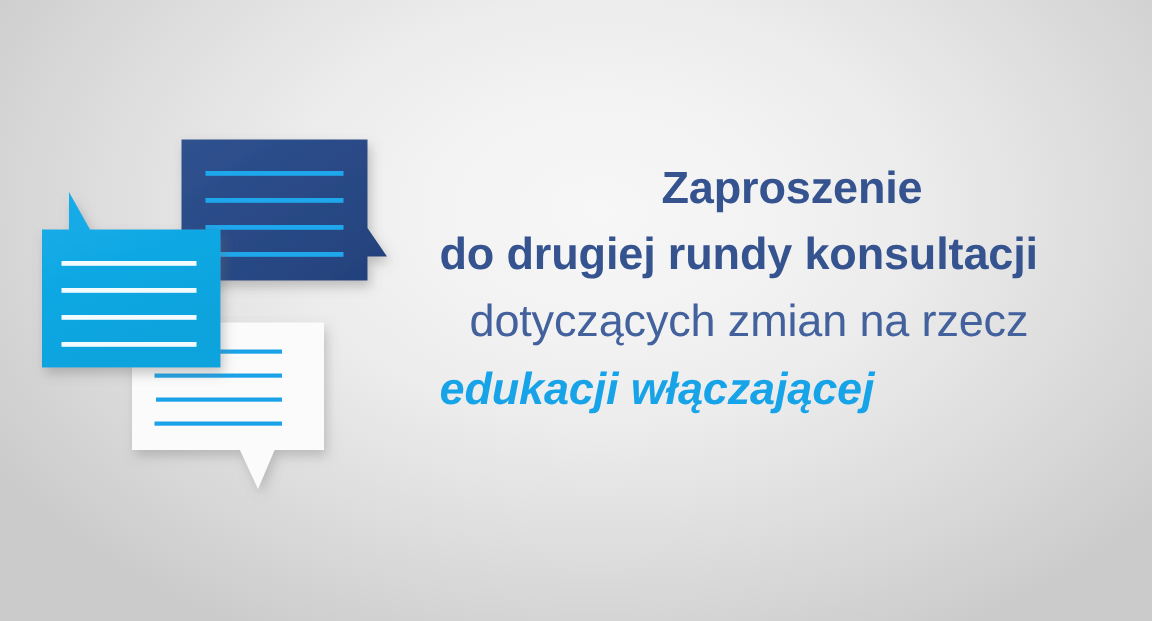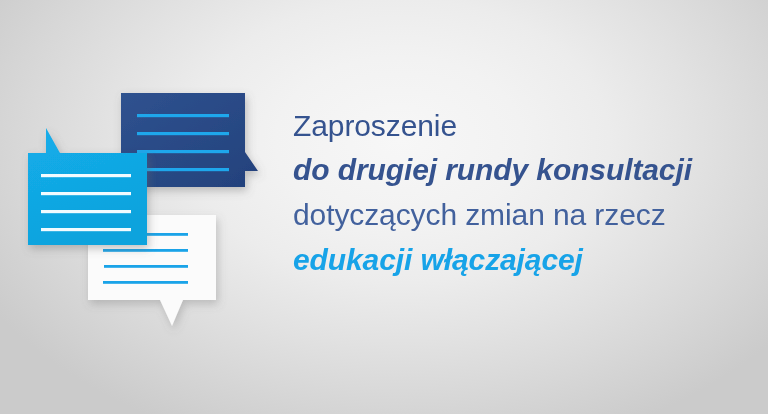--- a/index.html
+++ b/index.html
@@ -51,36 +51,37 @@
     top: 104px;
     width: 470px;
   }
   .hl-line {
     display: block;
     white-space: nowrap;
     letter-spacing: -0.1px;
   }
   .hl-line.l1 {
     font-size: 30px;
-    font-weight: normal;
+    font-weight: bold;
     color: #35538f;
     line-height: 43px;
+    text-align: center;
   }
   .hl-line.l2 {
     font-size: 30px;
     font-weight: bold;
     color: #35538f;
     line-height: 45px;
-    font-style: italic;
   }
   .hl-line.l3 {
     font-size: 30px;
     font-weight: normal;
     color: #42619d;
     line-height: 45px;
+    margin-left: 20px;
   }
   .hl-line.l4 {
     font-size: 30px;
     font-weight: bold;
     color: #17a3e8;
     line-height: 45px;
     font-style: italic;
   }
 </style>
 </head>

